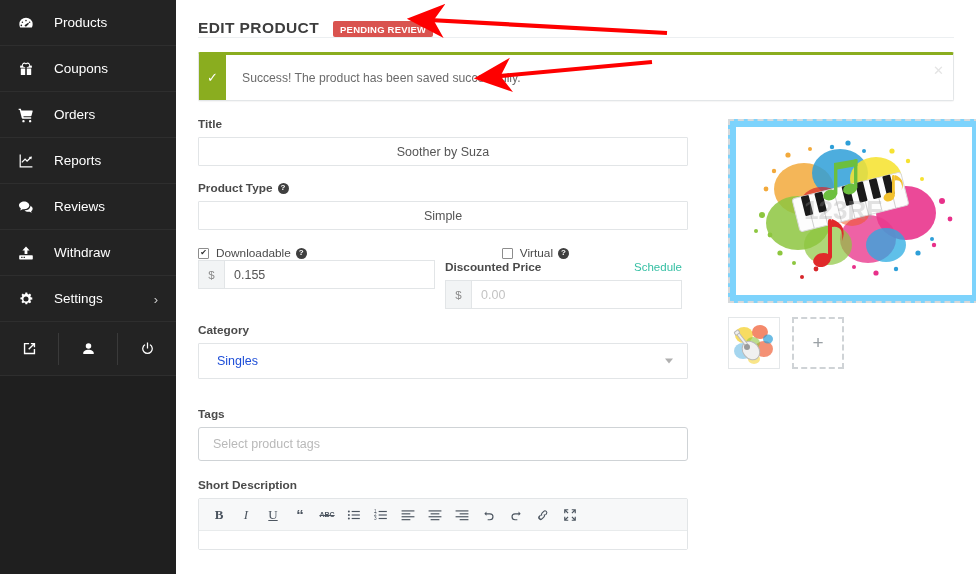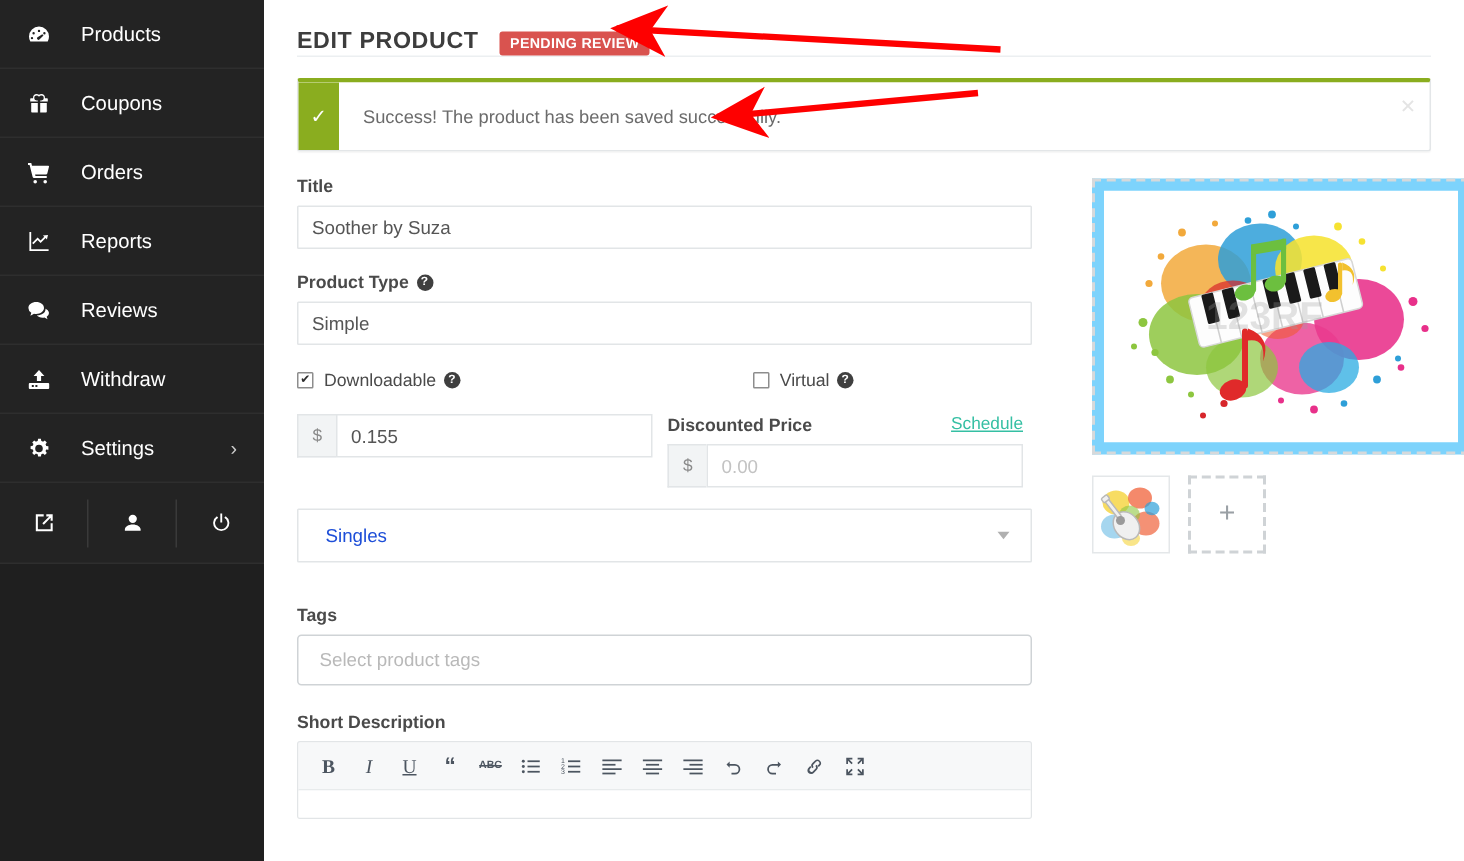--- a/index.html
+++ b/index.html
@@ -146,27 +146,27 @@
   }
   .txt-input {
     width: 490px; height: 29px;
     border: 1px solid #e2e5e7;
     background: #fff;
     font-size: 12.5px;
     color: #555;
     padding: 0 9px;
     font-family: "Liberation Sans", sans-serif;
     border-radius: 1px;
+    text-align: center;
   }
   .txt-input::placeholder { color:#b8b8b8; }
   .mb16 { margin-bottom: 15px; }
 
   .check-row {
     display:flex; align-items:flex-end;
-    margin-bottom: 16px;
     font-size: 11.8px;
     color:#4a4a4a;
   }
   .check-col { display:flex; align-items:center; }
   .check-col.second { margin-left: 195px; }
   .cbox {
     width: 11px; height: 11px;
     border:1px solid #8d8d8d;
     background:#fff;
     margin-right: 7px;
@@ -174,21 +174,21 @@
     font-size: 9px; color:#333; line-height:1;
     border-radius:1px;
   }
   .cbox.checked::after { content:"\2714"; font-size:8px; color:#2d2d2d; }
 
   .price-row { display:flex; margin-bottom: 14px; }
   .price-block { width: 243px; }
   .price-block + .price-block { margin-left: 10px; }
   .price-head { display:flex; align-items:center; justify-content:space-between; margin-bottom:6px;}
   .price-head .field-label { margin-bottom:0; }
-  .schedule-link { font-size: 11.5px; color:#34bfa3; cursor:pointer;text-decoration:underline; }
+  .schedule-link { font-size: 11.5px; color:#34bfa3; cursor:pointer; }
   .input-group { display:flex; height: 29px; }
   .igroup-addon {
     width: 26px;
     background:#f2f4f5;
     border:1px solid #e2e5e7;
     border-right:none;
     display:flex; align-items:center; justify-content:center;
     font-size: 11.5px; color:#8a8a8a;
   }
   .igroup-input {
@@ -424,20 +424,21 @@
               <div class="field-label">Discounted Price</div>
               <div class="schedule-link">Schedule</div>
             </div>
             <div class="input-group">
               <span class="igroup-addon">$</span>
               <input class="igroup-input" type="text" placeholder="0.00" style="">
             </div>
           </div>
         </div>
 
+        <div class="field-label">Category</div>
         <div class="select-box">
           <span>Singles</span>
           <span class="select-caret"></span>
         </div>
 
         <div class="field-label" style="margin-top:28px;">Tags</div>
         <div class="tags-box">
           <span>Select product tags</span>
         </div>
 

